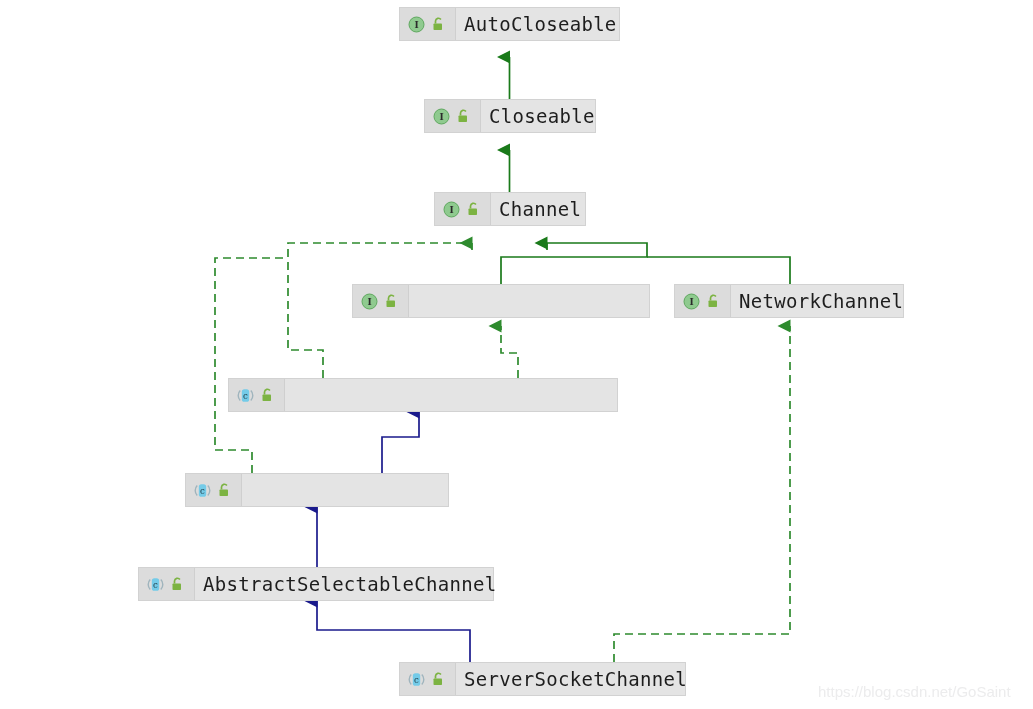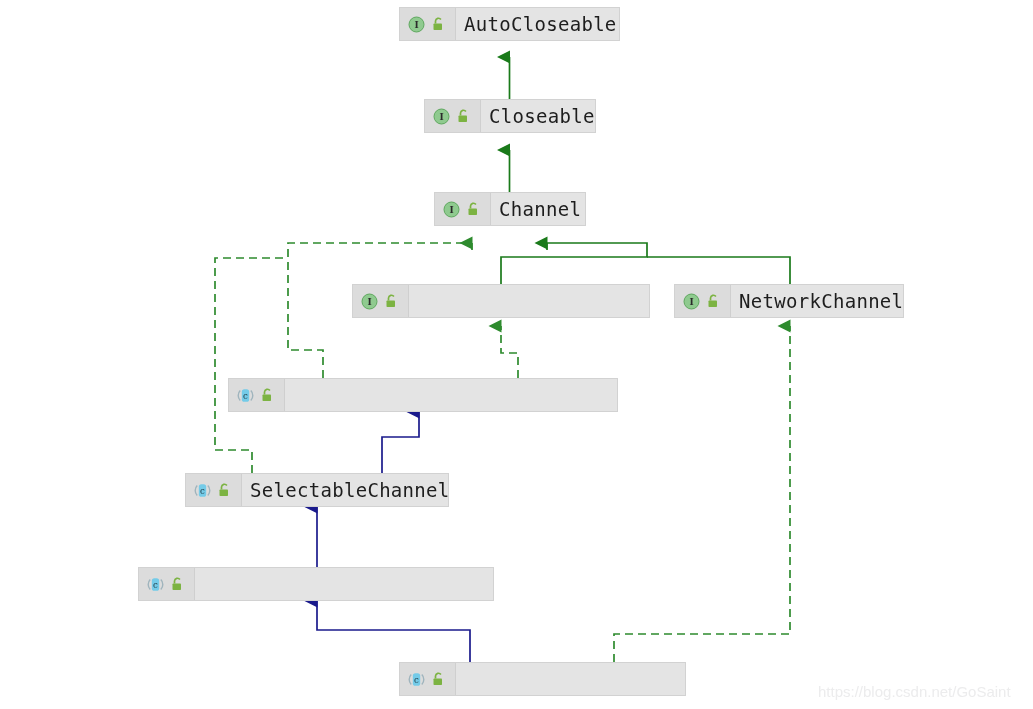--- a/index.html
+++ b/index.html
@@ -203,48 +203,49 @@
         <path d="M3.2 3.6 a7 7 0 0 0 0 9.8" fill="none" stroke="#9fb4bd" stroke-width="1.4"></path>
         <path d="M13.8 3.6 a7 7 0 0 1 0 9.8" fill="none" stroke="#9fb4bd" stroke-width="1.4"></path>
         <rect x="4.8" y="2.2" width="7.4" height="12.6" rx="2.6" fill="#74cbe8"></rect>
         <text x="8.5" y="12.2" font-size="8.6" font-family="DejaVu Serif, serif" fill="#1d3b46" text-anchor="middle">c</text>
       </svg>
       <svg class="ico" viewBox="0 0 17 17">
         <path d="M5.5 7.5 V5 a3 3 0 0 1 5.4 -1.5" fill="none" stroke="#7cb342" stroke-width="1.7"></path>
         <rect x="3.5" y="7.5" width="8.5" height="6.5" rx="0.8" fill="#7cb342"></rect>
       </svg>
     </span>
-    <span class="label">SelectableChannel</span>
   </div>
 
   <div class="node" style="left:138px; top:567px; width:356px;">
     <span class="gutter">
       <svg class="ico" viewBox="0 0 17 17">
         <path d="M3.2 3.6 a7 7 0 0 0 0 9.8" fill="none" stroke="#9fb4bd" stroke-width="1.4"></path>
         <path d="M13.8 3.6 a7 7 0 0 1 0 9.8" fill="none" stroke="#9fb4bd" stroke-width="1.4"></path>
         <rect x="4.8" y="2.2" width="7.4" height="12.6" rx="2.6" fill="#74cbe8"></rect>
         <text x="8.5" y="12.2" font-size="8.6" font-family="DejaVu Serif, serif" fill="#1d3b46" text-anchor="middle">c</text>
       </svg>
       <svg class="ico" viewBox="0 0 17 17">
         <path d="M5.5 7.5 V5 a3 3 0 0 1 5.4 -1.5" fill="none" stroke="#7cb342" stroke-width="1.7"></path>
         <rect x="3.5" y="7.5" width="8.5" height="6.5" rx="0.8" fill="#7cb342"></rect>
       </svg>
     </span>
+    <span class="label">AbstractSelectableChannel</span>
   </div>
 
   <div class="node" style="left:399px; top:662px; width:287px;">
     <span class="gutter">
       <svg class="ico" viewBox="0 0 17 17">
         <path d="M3.2 3.6 a7 7 0 0 0 0 9.8" fill="none" stroke="#9fb4bd" stroke-width="1.4"></path>
         <path d="M13.8 3.6 a7 7 0 0 1 0 9.8" fill="none" stroke="#9fb4bd" stroke-width="1.4"></path>
         <rect x="4.8" y="2.2" width="7.4" height="12.6" rx="2.6" fill="#74cbe8"></rect>
         <text x="8.5" y="12.2" font-size="8.6" font-family="DejaVu Serif, serif" fill="#1d3b46" text-anchor="middle">c</text>
       </svg>
       <svg class="ico" viewBox="0 0 17 17">
         <path d="M5.5 7.5 V5 a3 3 0 0 1 5.4 -1.5" fill="none" stroke="#7cb342" stroke-width="1.7"></path>
         <rect x="3.5" y="7.5" width="8.5" height="6.5" rx="0.8" fill="#7cb342"></rect>
       </svg>
     </span>
+    <span class="label">ServerSocketChannel</span>
   </div>
 
   <div class="watermark" style="left:818px; top:683px;">https://blog.csdn.net/GoSaint</div>
 
 </div>
 
 </body></html>

